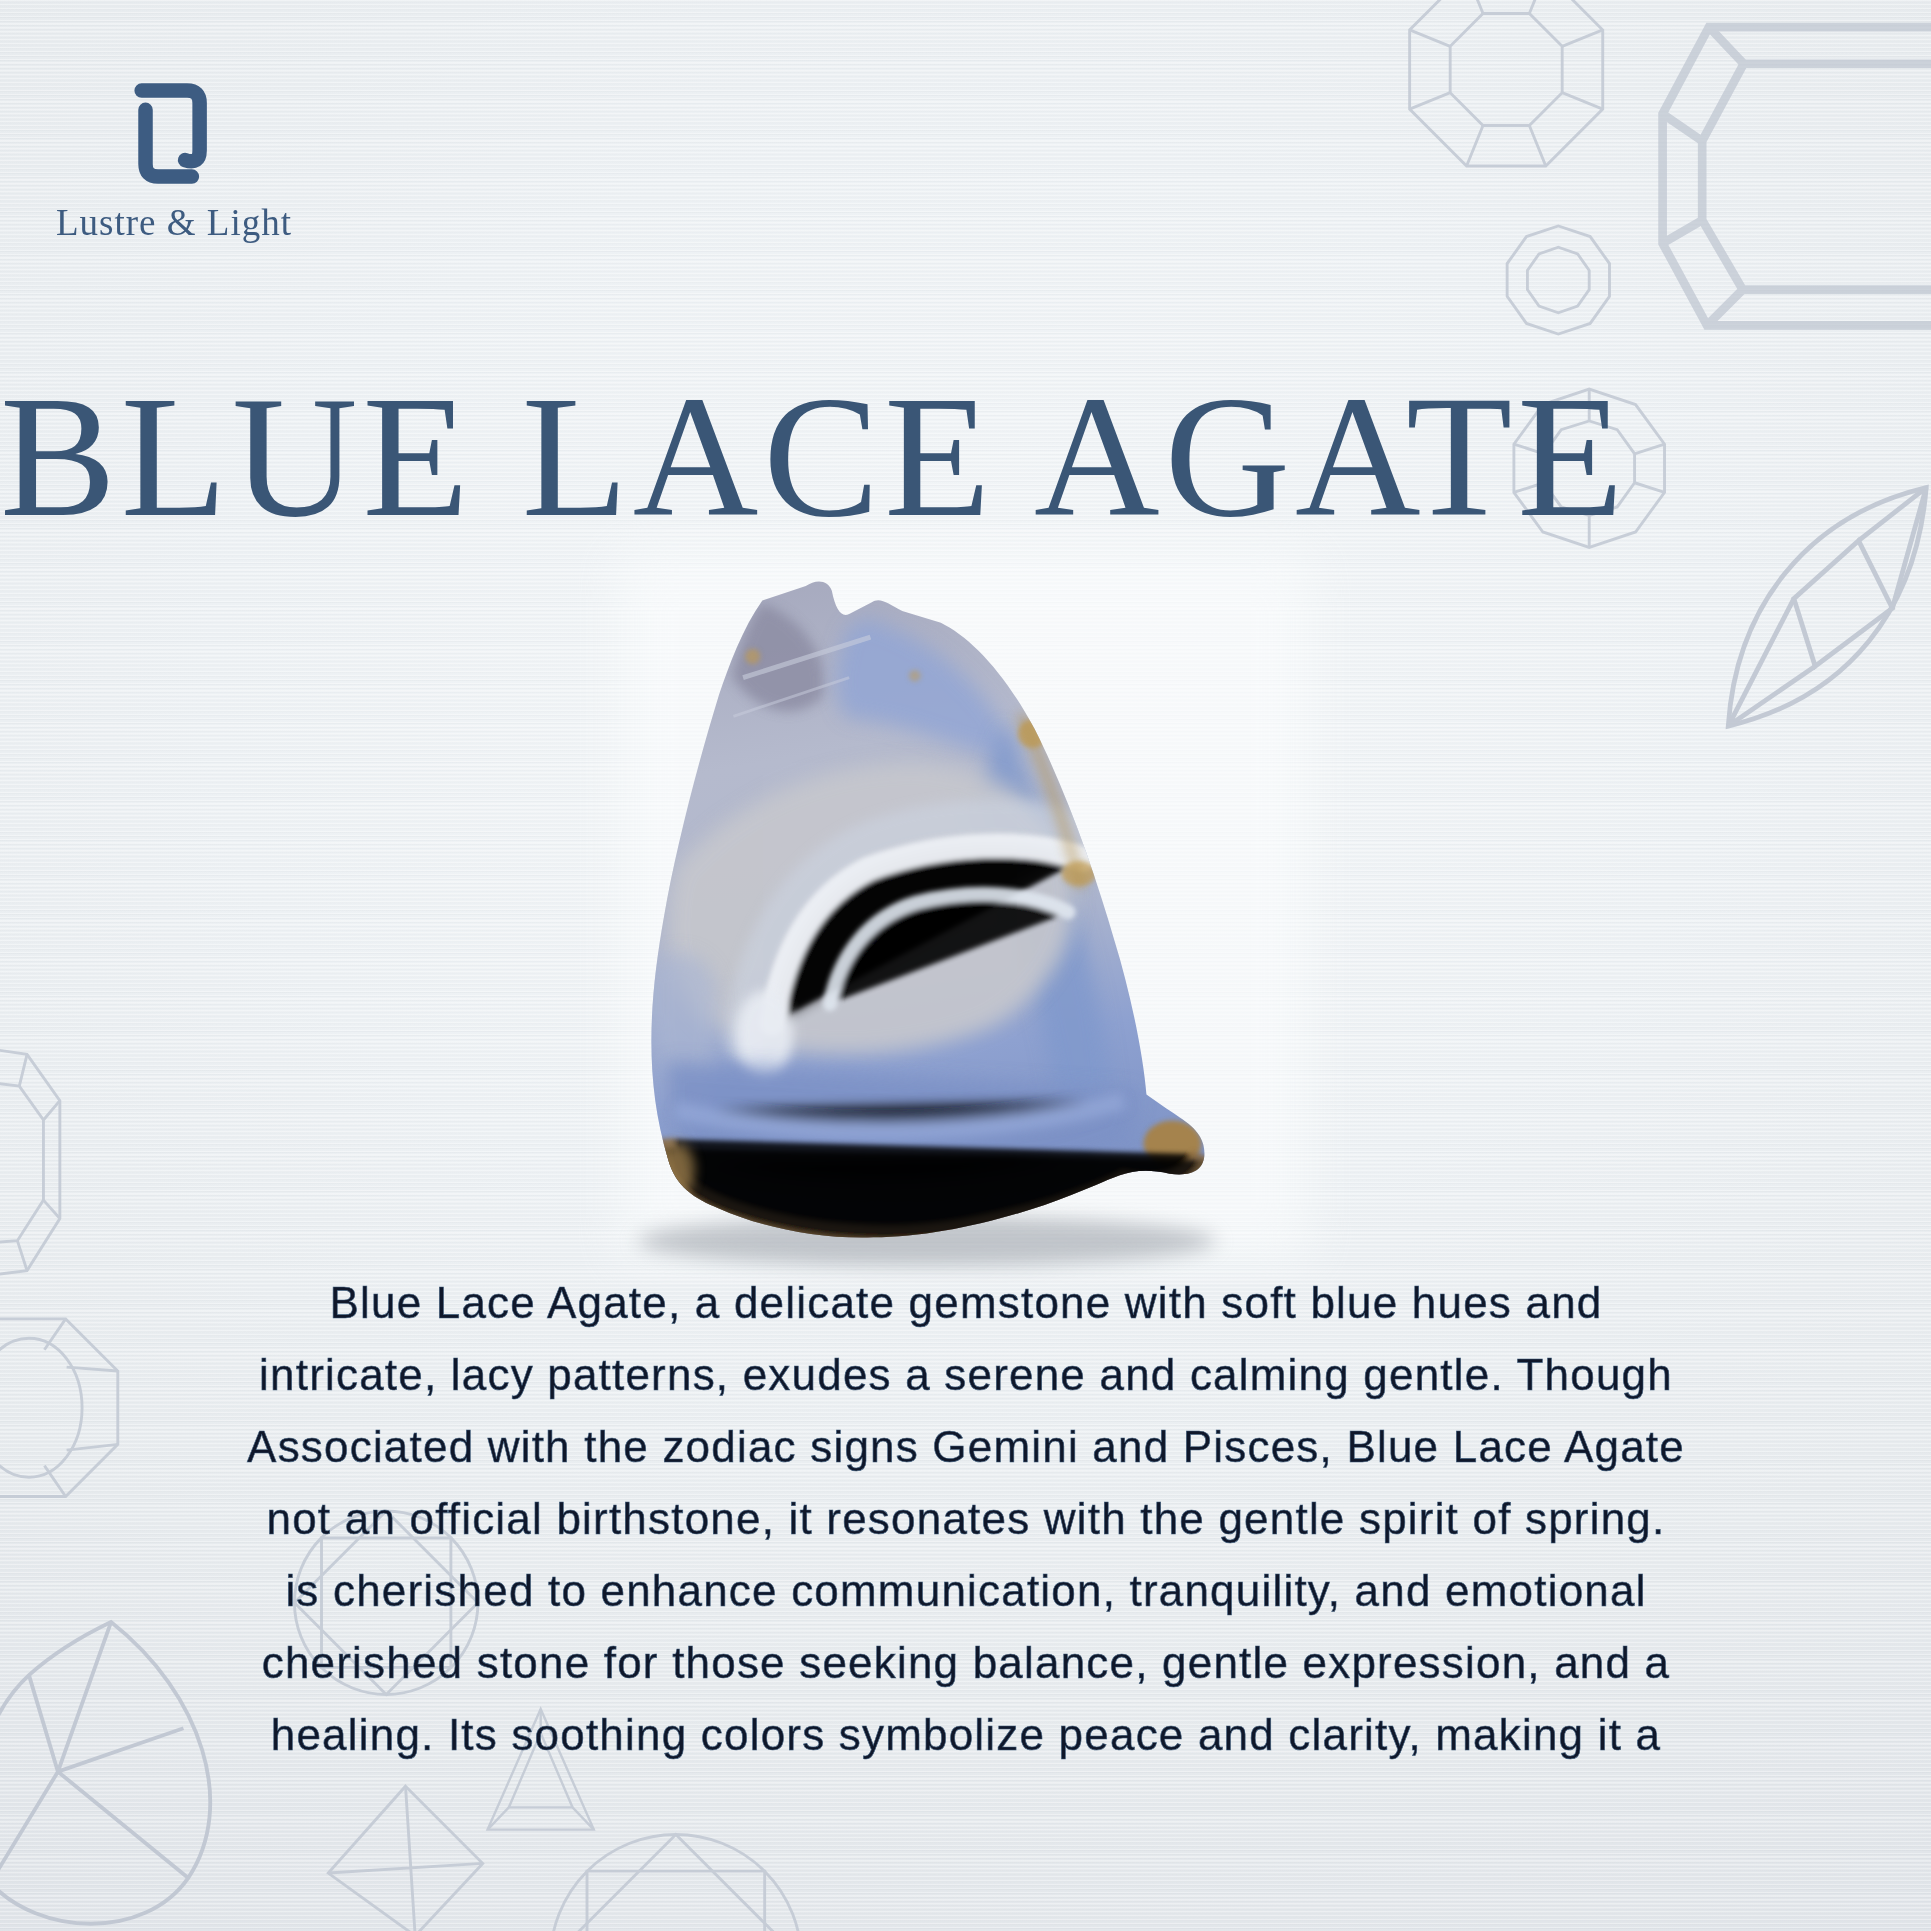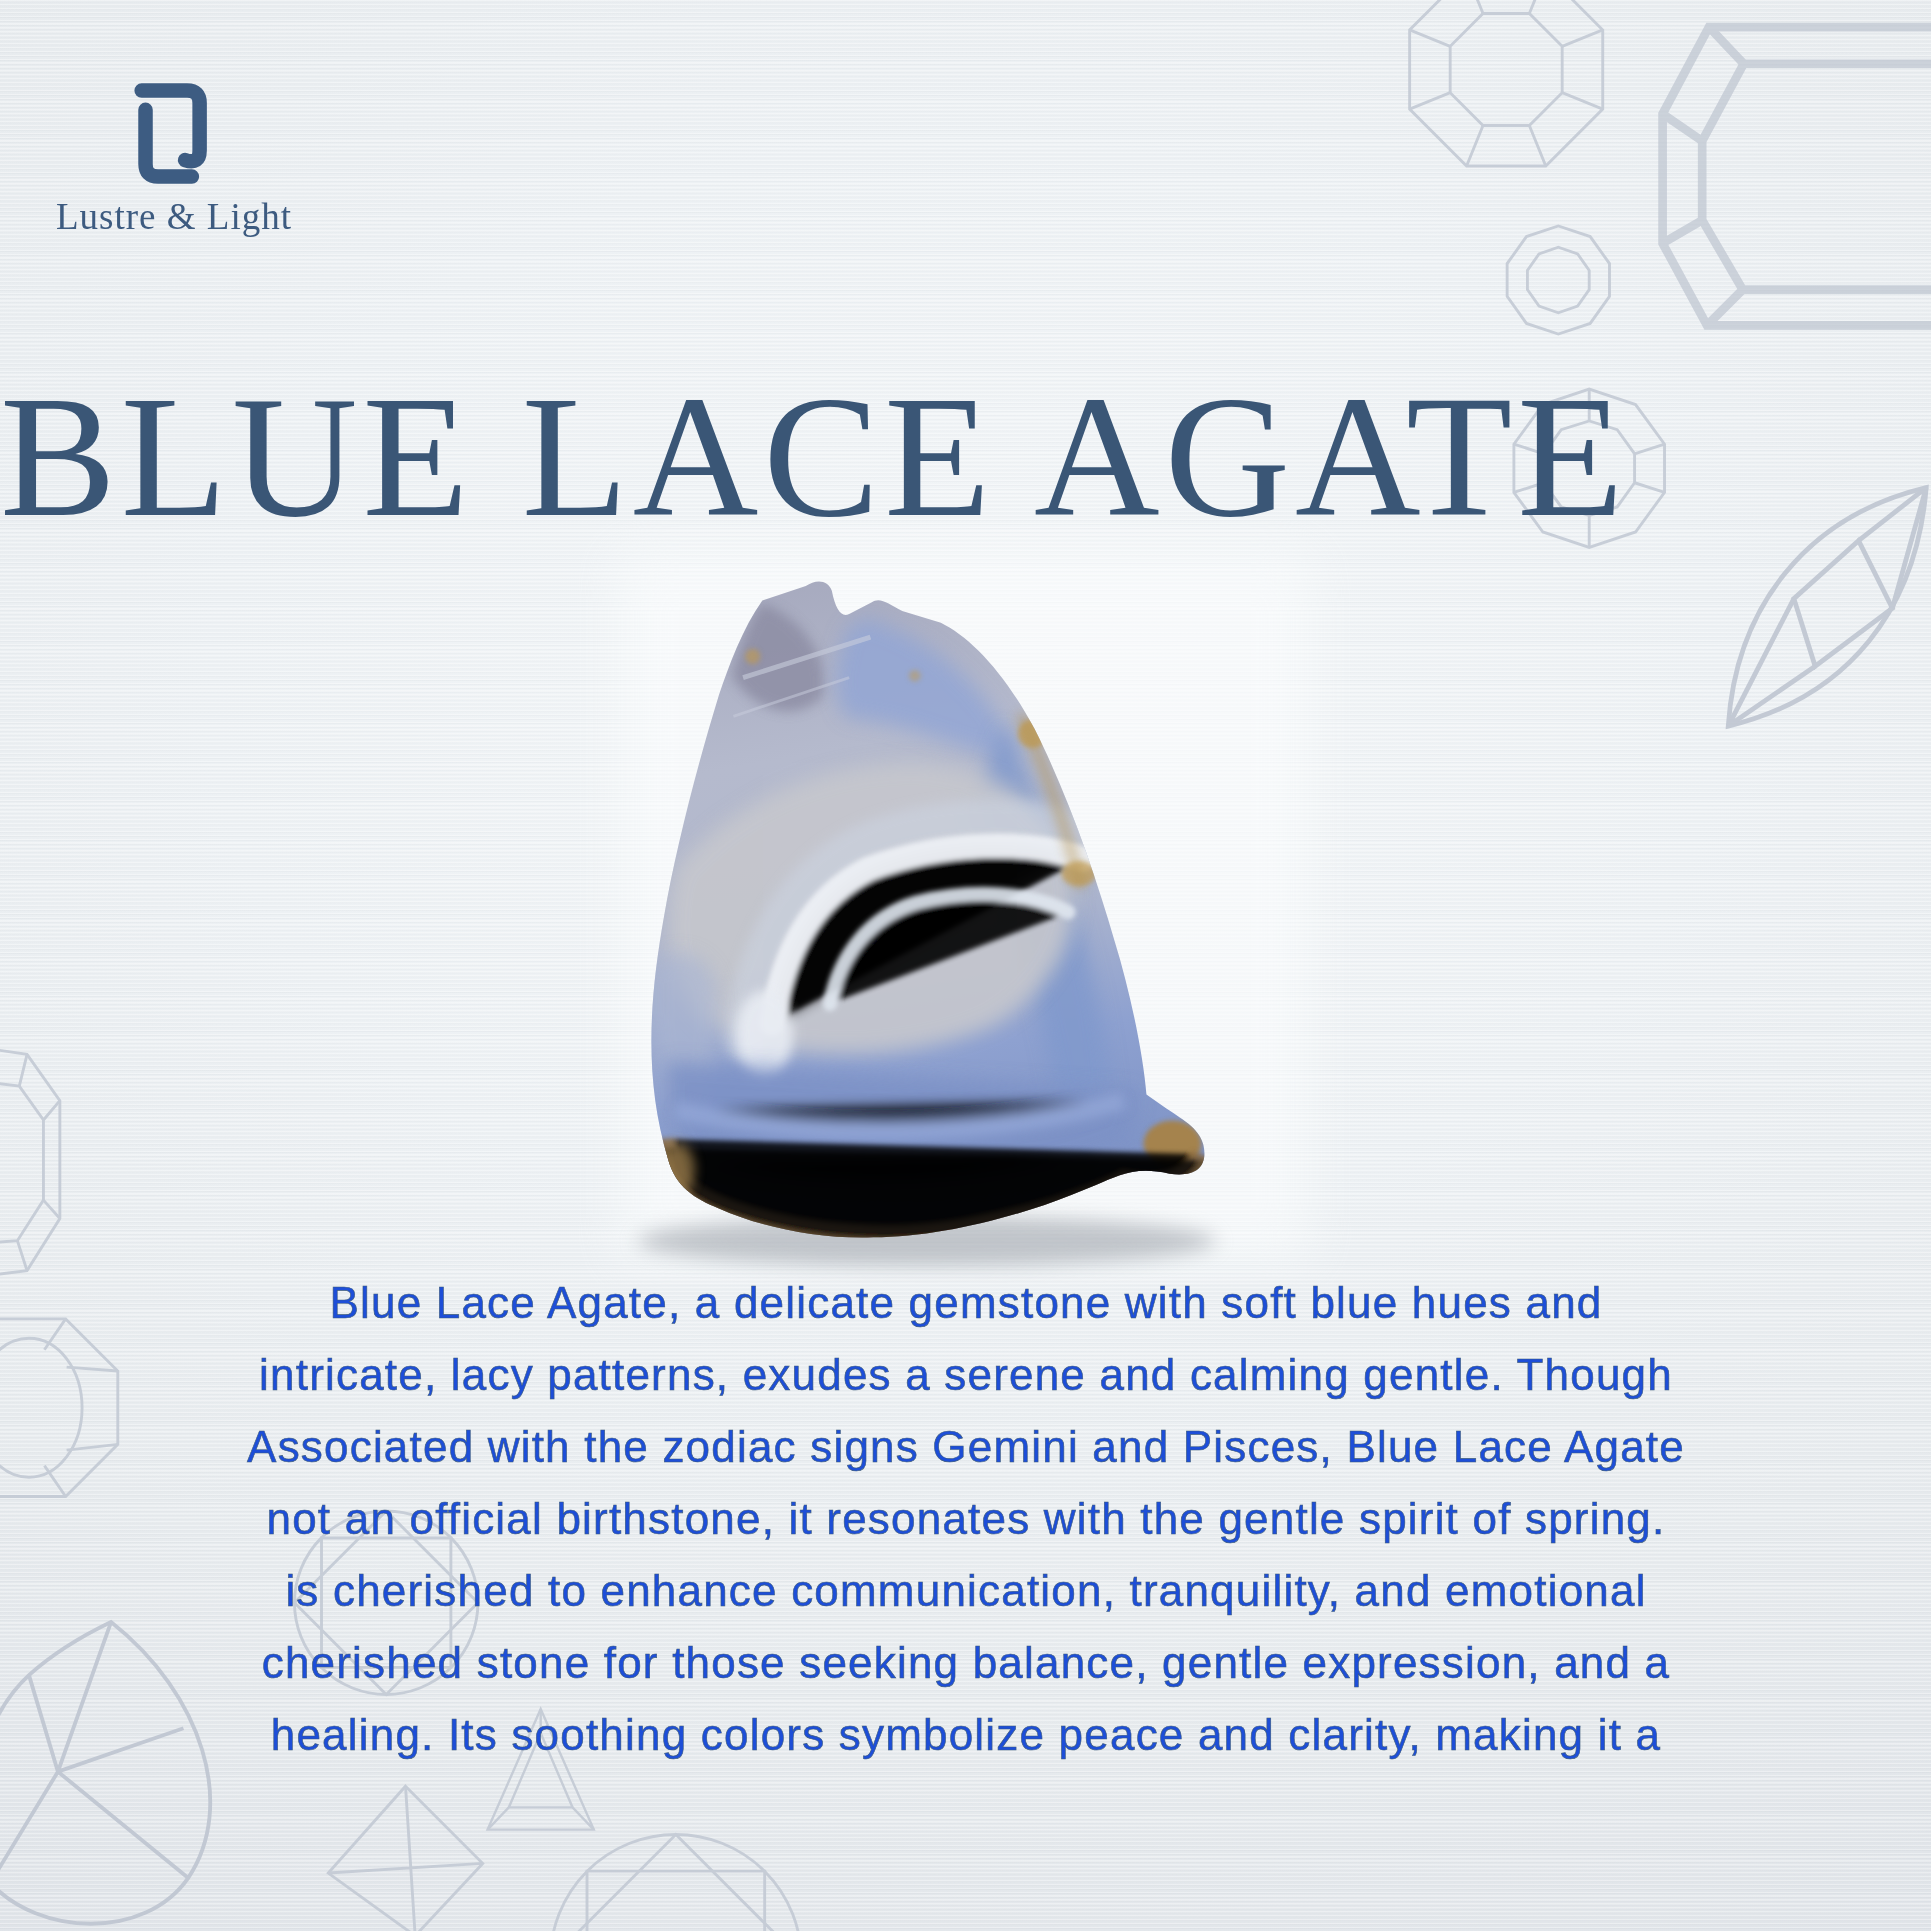--- a/index.html
+++ b/index.html
@@ -9,36 +9,36 @@
     background:
       repeating-linear-gradient(180deg, rgba(255,255,255,0.35) 0px, rgba(255,255,255,0.35) 1px, rgba(120,130,140,0.05) 1.9px, rgba(255,255,255,0) 2.9px, rgba(255,255,255,0) 3.9px),
       radial-gradient(130% 95% at 50% 36%, #f3f6f8 0%, #edf1f4 30%, #e7ebee 55%, #dfe3e8 80%, #d8dde2 100%);
   }
   
   svg.watermarks{position:absolute;inset:0;}
   
   .brand{position:absolute;left:29px;top:77px;width:290px;text-align:center;}
   .brand .mark{display:block;margin:0 auto;}
   .brand .name{
-    margin-top:4px;font-family:"Liberation Serif",serif;font-size:37px;
+    margin-top:10px;font-family:"Liberation Serif",serif;font-size:37px;
     letter-spacing:1px;color:#3d5b80;white-space:nowrap;
   }
   
   .title{
     position:absolute;top:367px;left:0;width:1931px;text-align:left;
     font-family:"Liberation Serif",serif;font-weight:normal;
     font-size:174px;line-height:179px;letter-spacing:4.8px;color:#3a5676;
     white-space:nowrap;margin:0;
   }
   
   svg.stone{position:absolute;left:579px;top:521px;}
   
   .description{
     position:absolute;top:1267px;left:97px;width:1738px;
-    color:#1d4ed8;font-size:44px;line-height:72px;letter-spacing:1.2px;
+    color:#0f172a;font-size:44px;line-height:72px;letter-spacing:1.2px;
     -webkit-text-stroke:0.6px #3e5c7b;
     text-align:center;
   }
   .description .line{white-space:nowrap;}
 </style>
 </head>
 <body>
 
 <svg class="watermarks" width="1931" height="1931" viewBox="0 0 2000 2000" fill="none" stroke="#c1c8d3" stroke-width="3" opacity="0.85">
 

